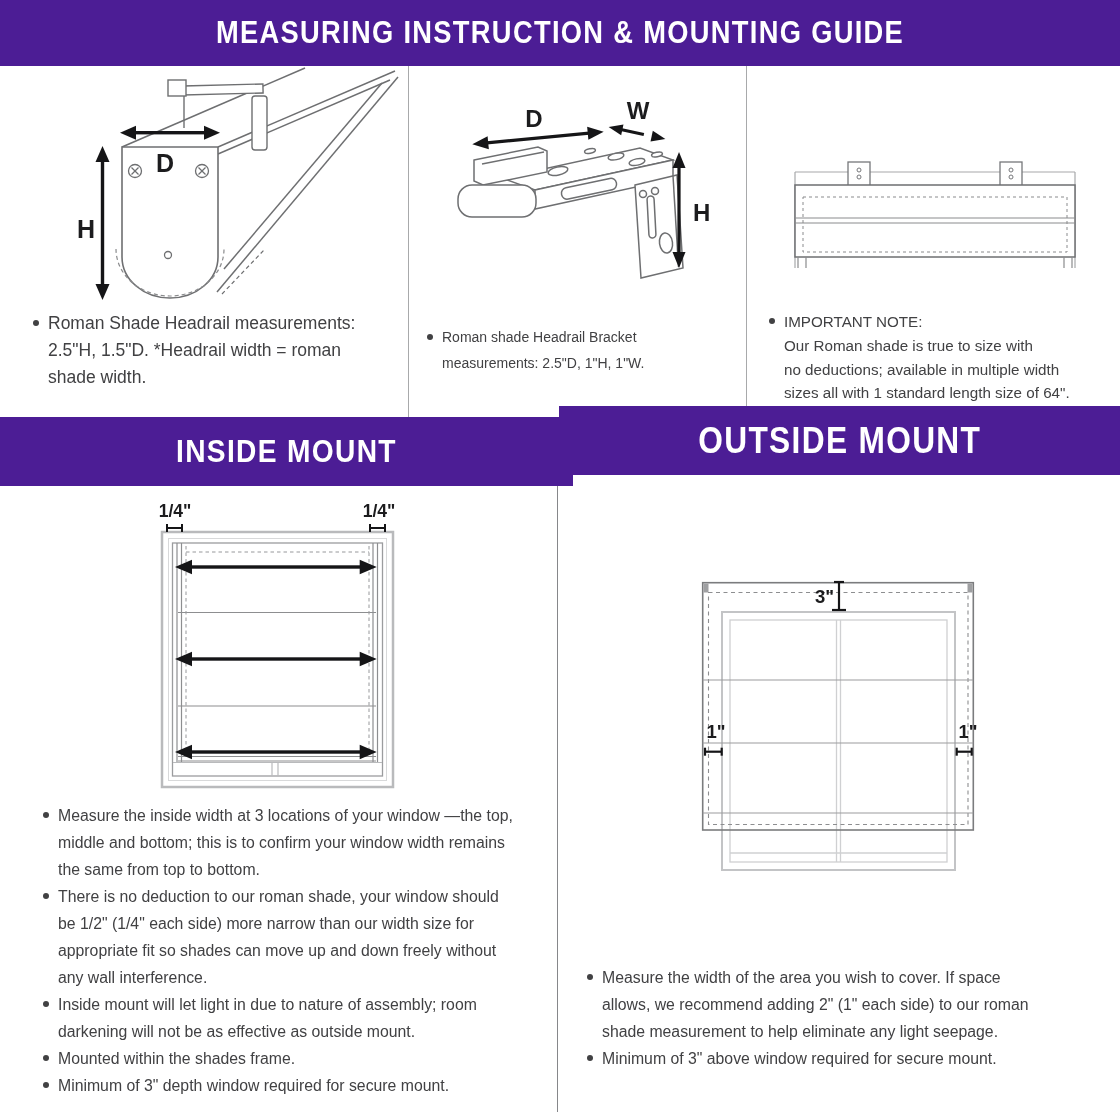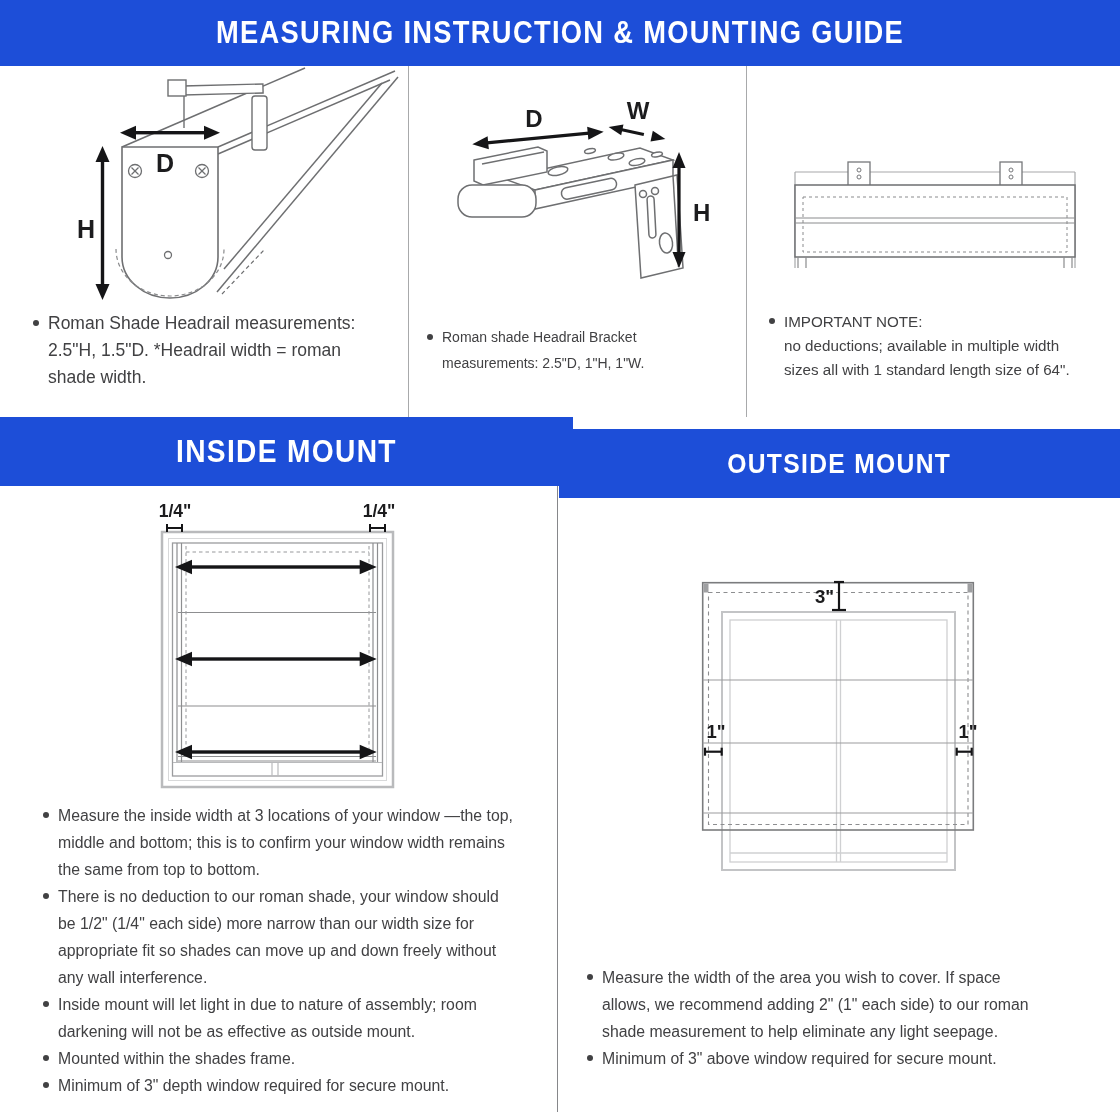--- a/index.html
+++ b/index.html
@@ -1,24 +1,24 @@
 <!DOCTYPE html>
 <html><head>
 <meta charset="utf-8">
 <style>
   html,body{margin:0;padding:0;background:#fff;}
   #screen{
     position:relative;width:1120px;height:1120px;background:#ffffff;
     font-family:"Liberation Sans",sans-serif;color:#414143;overflow:hidden;
   }
-  .band{position:absolute;background:#1d4ed8;display:flex;align-items:center;justify-content:center;}
+  .band{position:absolute;background:#4c1d95;display:flex;align-items:center;justify-content:center;}
   .band .band-text{color:#ffffff;font-weight:700;letter-spacing:1.5px;transform:scaleX(.88);white-space:nowrap;}
   #title-band{left:0;top:0;width:1120px;height:66px;font-size:31px;}
   #inside-band{left:0;top:417px;width:573px;height:69px;font-size:32px;}
-  #outside-band{left:559px;top:429px;width:561px;height:69px;font-size:28px;}
+  #outside-band{left:559px;top:406px;width:561px;height:69px;font-size:36px;}
   .vline{position:absolute;width:1px;background:#a8a9ab;}
   #divider-top-1{left:408px;top:66px;height:351px;}
   #divider-top-2{left:746px;top:66px;height:351px;}
   #divider-bottom{left:557px;top:486px;height:626px;background:#86878a;}
   .note{position:absolute;}
   .bullet{position:relative;padding-left:18px;}
   .bullet::before{content:"";position:absolute;left:3px;top:10px;width:6px;height:6px;border-radius:50%;background:#414143;}
   .note .line{white-space:nowrap;}
   #note-headrail{left:30px;top:310px;font-size:17.5px;line-height:27px;width:370px;}
   #note-bracket{left:424px;top:324px;font-size:14px;line-height:26px;width:320px;}
@@ -160,20 +160,21 @@
       <line x1="18" y1="107" x2="18" y2="118"></line>
         <line x1="26" y1="107" x2="26" y2="118"></line>
       <line x1="284" y1="107" x2="284" y2="118"></line>
         <line x1="292" y1="107" x2="292" y2="118"></line>
     </g>
   </svg>
 
   <div class="note" id="note-important">
     <div class="bullet">
       <div class="line">IMPORTANT NOTE:</div>
+      <div class="line">Our Roman shade is true to size with</div>
       <div class="line">no deductions; available in multiple width</div>
       <div class="line">sizes all with 1 standard length size of 64".</div>
     </div>
   </div>
 
   <div class="band" id="inside-band">
     <span class="band-text">INSIDE MOUNT</span>
   </div>
   <div class="band" id="outside-band">
     <span class="band-text">OUTSIDE MOUNT</span>

